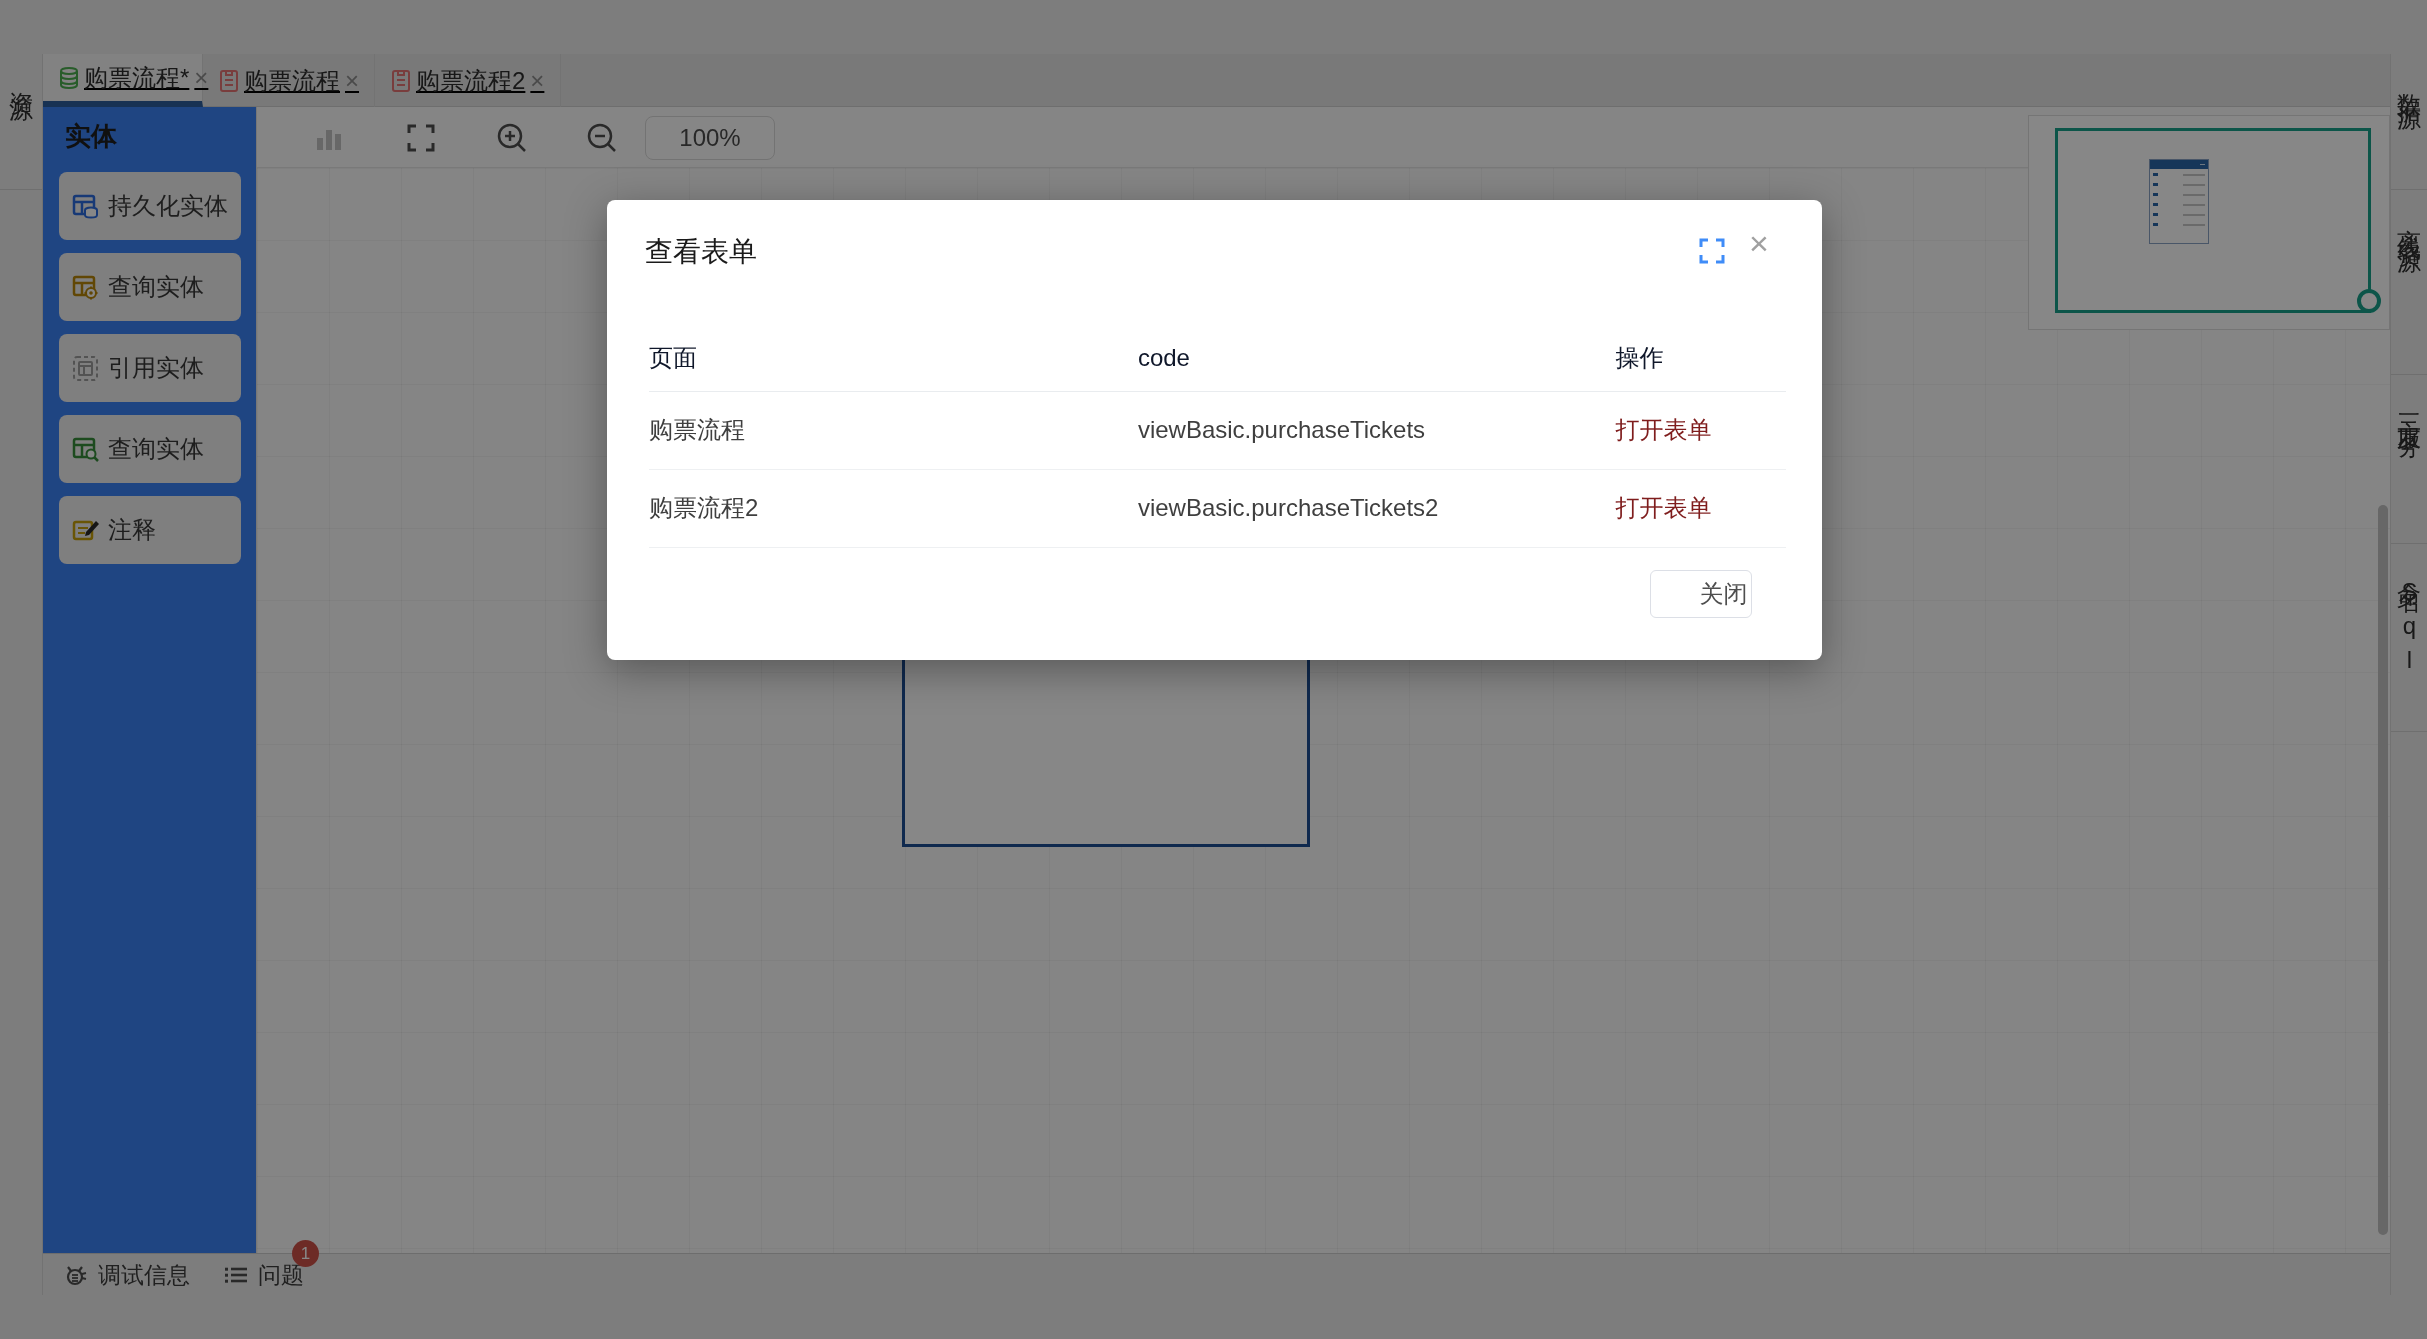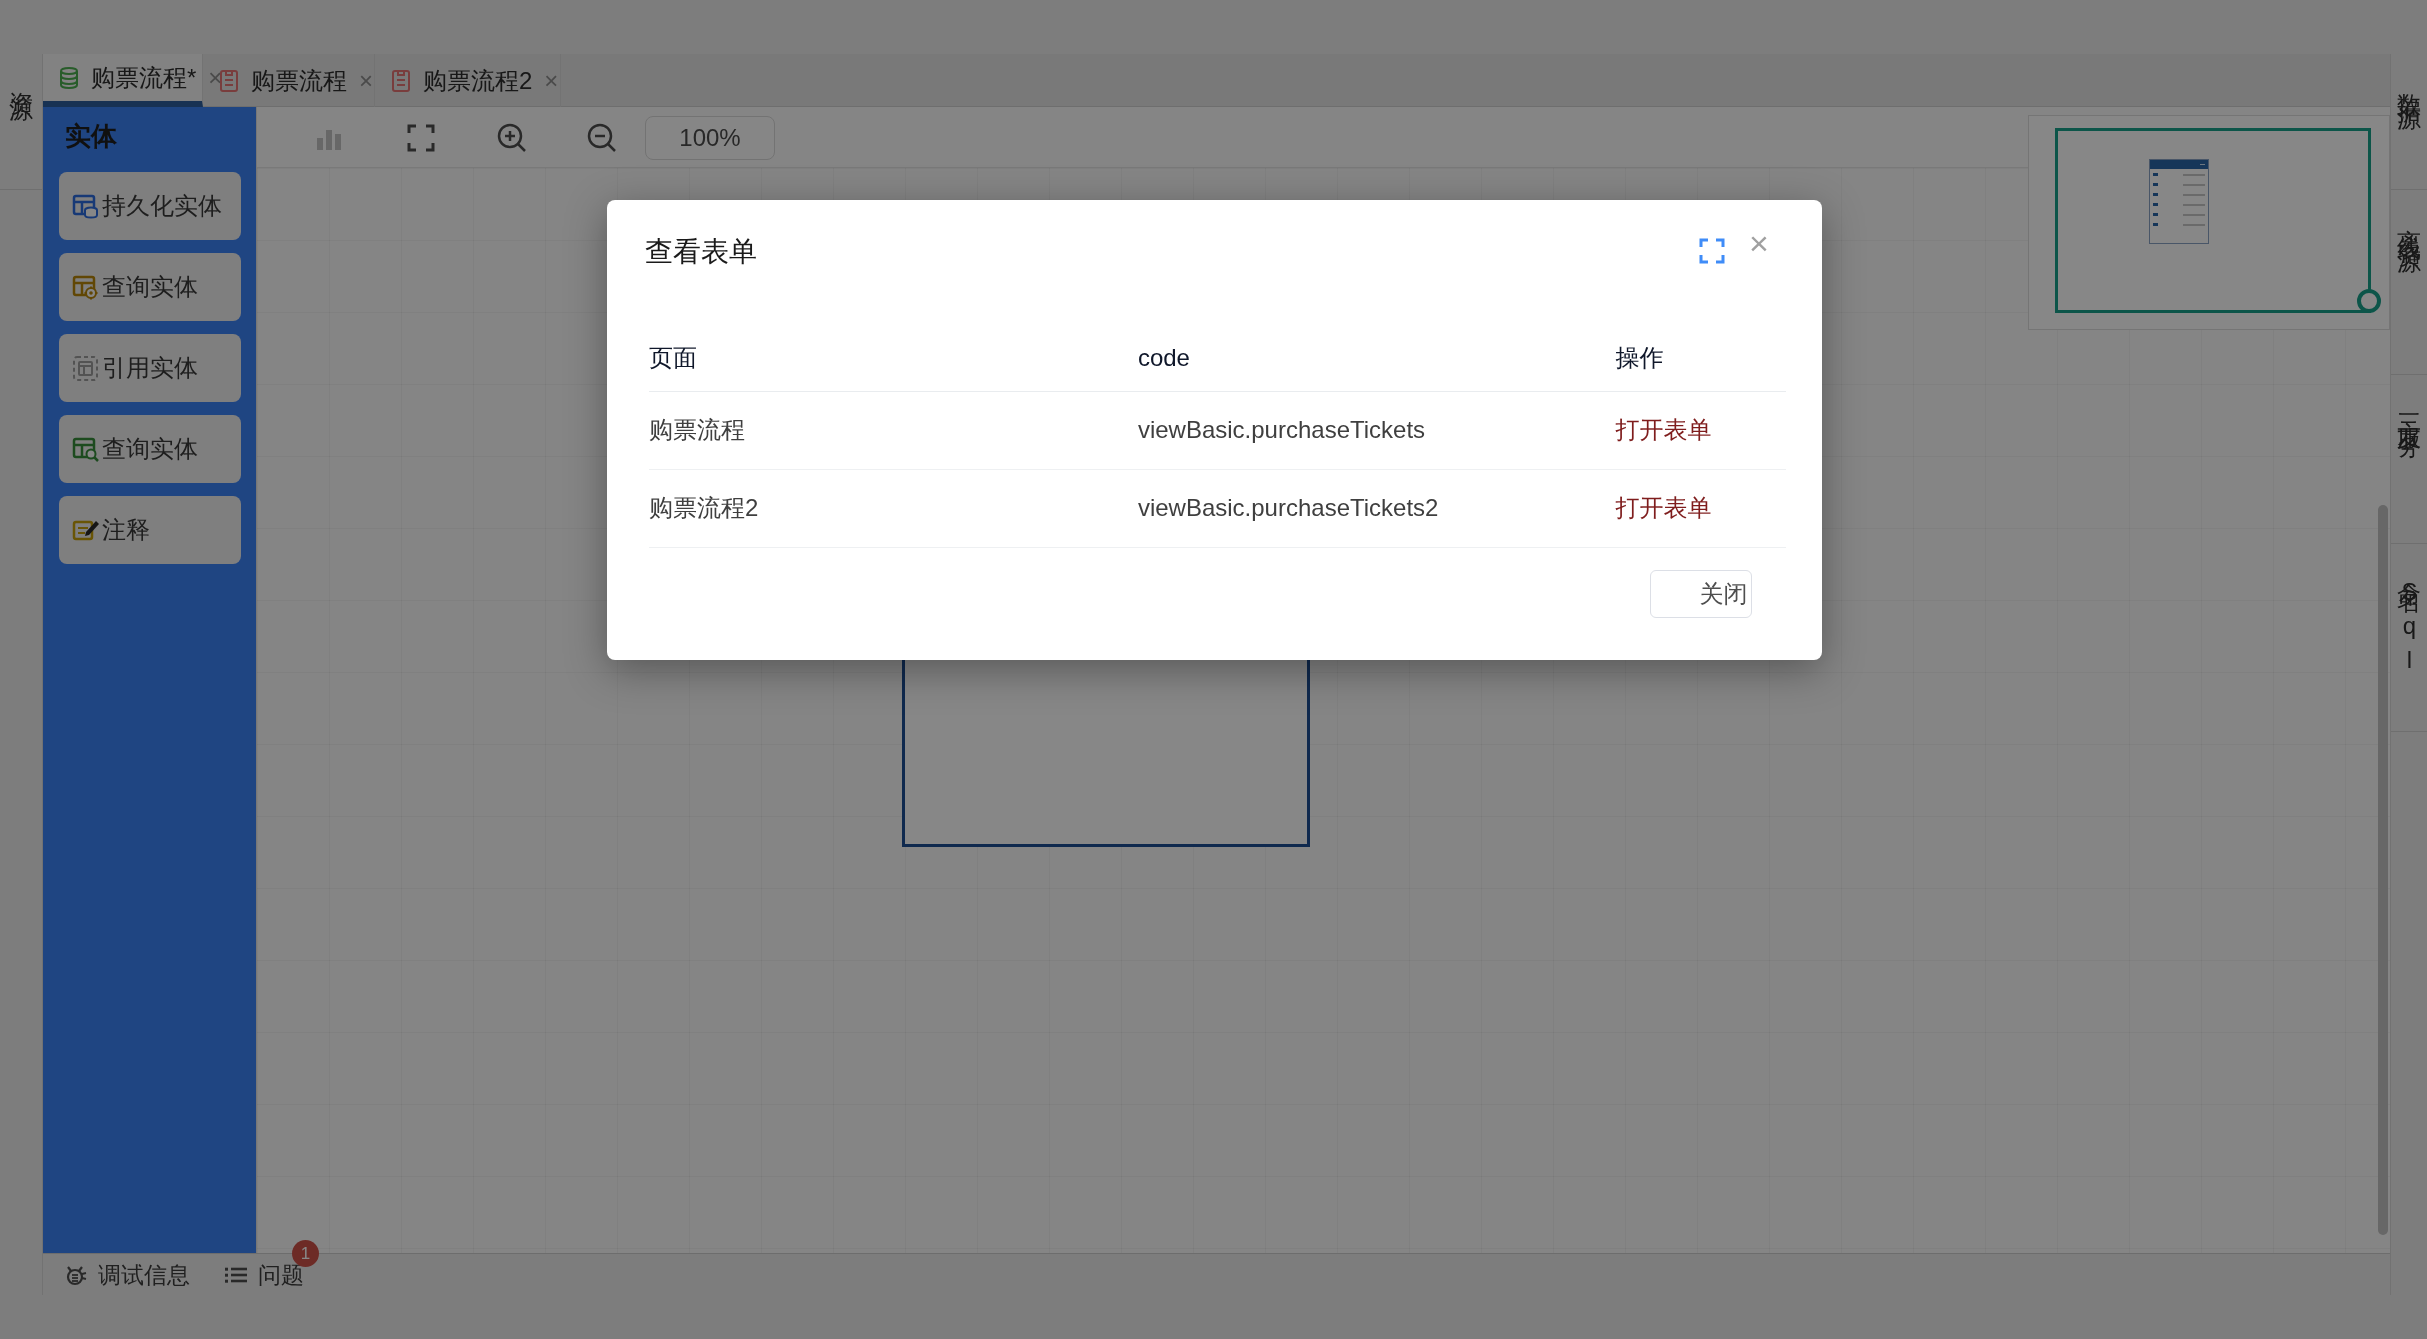--- a/index.html
+++ b/index.html
@@ -13,32 +13,32 @@
   .nav-ico { position:absolute; top:11px; width:34px; height:32px; cursor:pointer; }
   .nav-back { left:2285px; } .nav-fwd { left:2327px; } .nav-save { left:2365px; }
 
   
   .left-strip { position:absolute; left:0; top:54px; width:43px; height:1241px; background:#ededed; border-right:1px solid #d8d8d8; }
   .left-strip .sec { width:100%; height:136px; border-bottom:1px solid #d2d2d2; padding-top:18px; display:flex; justify-content:center; }
   .v-text { writing-mode:vertical-rl; text-orientation:upright; font-size:24px; color:#2f2f2f; letter-spacing:7px; cursor:pointer; }
 
   
   .tabbar { position:absolute; left:43px; top:54px; width:2347px; height:53px; background:#e4e4e4; border-bottom:1px solid #d0d0d0; }
-  .tab { position:absolute; top:0; height:53px; display:flex; align-items:center; gap:10px; padding:0 14px; cursor:pointer; border-right:1px solid #d9d9d9; }
+  .tab { position:absolute; top:0; height:53px; display:flex; align-items:center; gap:3px; padding:0 14px; cursor:pointer; border-right:1px solid #d9d9d9;text-decoration:underline; }
   .tab-1 { left:0; width:160px; background:#f5f5f5; border-bottom:6px solid #2f5f9e; }
   .tab-2 { left:160px; width:172px; }
   .tab-3 { left:332px; width:186px; }
   .tab-label { font-size:24px; color:#2e2e2e; white-space:nowrap; }
   .tab-close { font-size:24px; color:#8d8d8d; margin-left:2px; cursor:pointer; }
   .tab svg { flex:0 0 auto; }
 
   
   .entity-panel { position:absolute; left:43px; top:107px; width:214px; height:1146px; background:#3b82f6; border-right:1px solid #e0e0e0; }
   .entity-title { position:absolute; left:22px; top:12px; font-size:26px; font-weight:bold; color:#1f1f1f; }
-  .entity-item { position:absolute; left:16px; width:182px; height:68px; background:#f0f0f0; border-radius:8px; display:flex; align-items:center; padding-left:13px; gap:3px; cursor:pointer; }
+  .entity-item { position:absolute; left:16px; width:182px; height:68px; background:#f0f0f0; border-radius:8px; display:flex; align-items:center; padding-left:13px; gap:9px; cursor:pointer; }
   .entity-label { font-size:24px; color:#3a3a3a; white-space:nowrap; }
 
   
   .canvas { position:absolute; left:257px; top:107px; width:2133px; height:1146px; background:#fcfcfc; }
   .canvas-toolbar { position:absolute; left:0; top:0; width:100%; height:61px; background:#fcfcfc; border-bottom:1px solid #e4e4e4; }
   .tb-ico { position:absolute; top:13px; width:36px; height:36px; cursor:pointer; }
   .zoom-box { position:absolute; left:388px; top:9px; width:130px; height:44px; border:1px solid #d9d9d9; border-radius:8px; background:#fdfdfd; font-size:24px; color:#4d4d4d; text-align:center; line-height:42px; cursor:pointer; }
   .grid-area { position:absolute; left:0; top:61px; width:2133px; height:1085px;
     background-image:linear-gradient(to right, rgba(0,0,0,0.045) 1px, transparent 1px),
                      linear-gradient(to bottom, rgba(0,0,0,0.045) 1px, transparent 1px);

